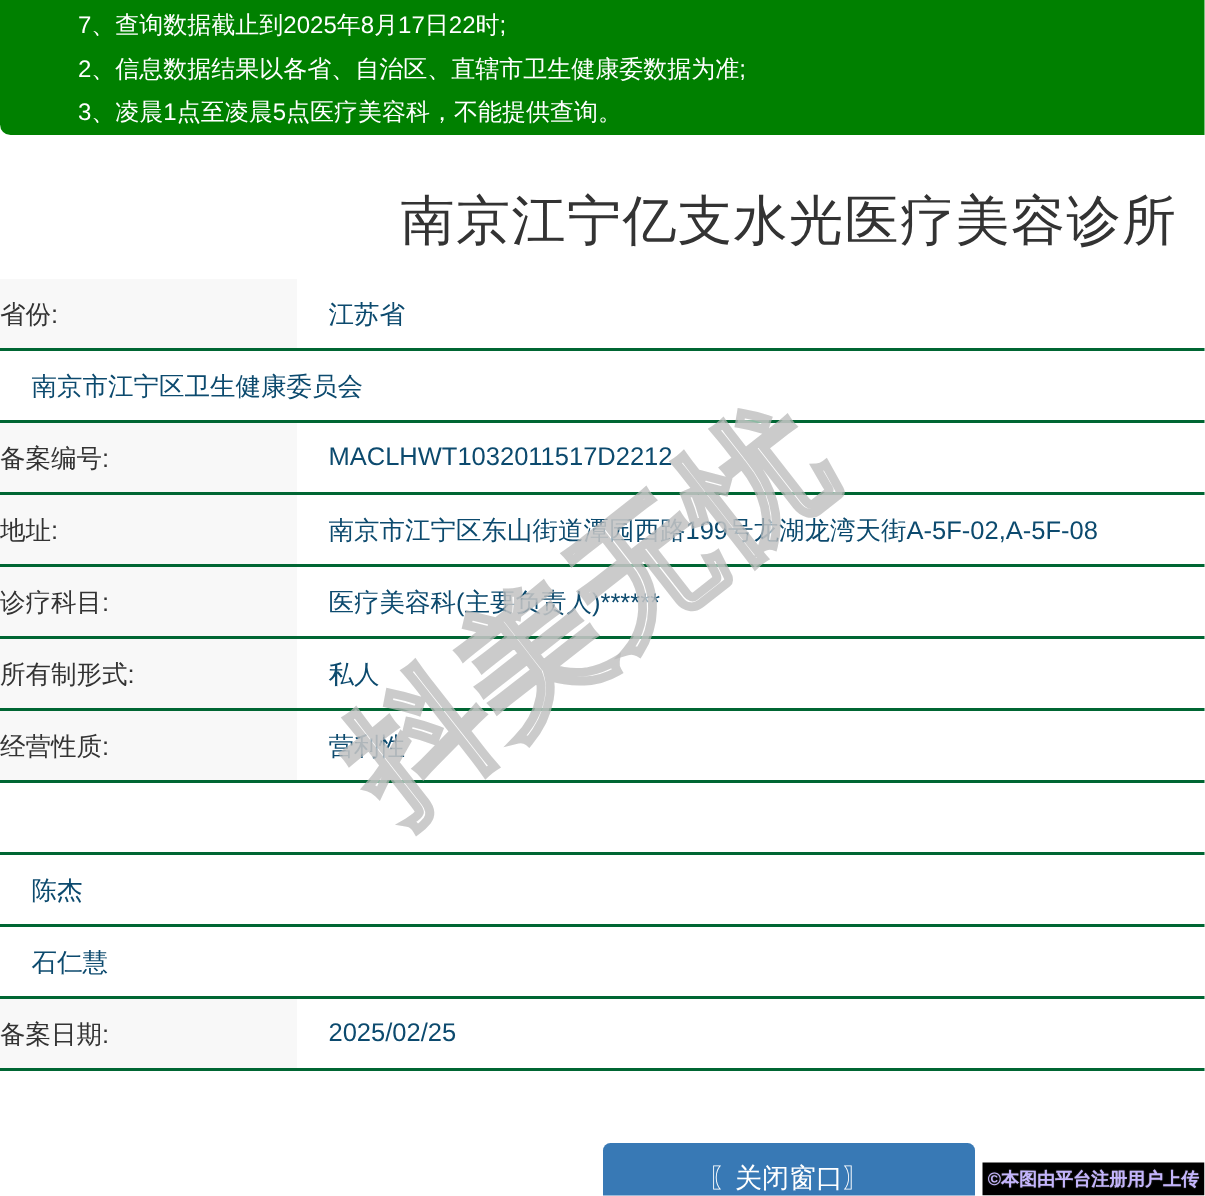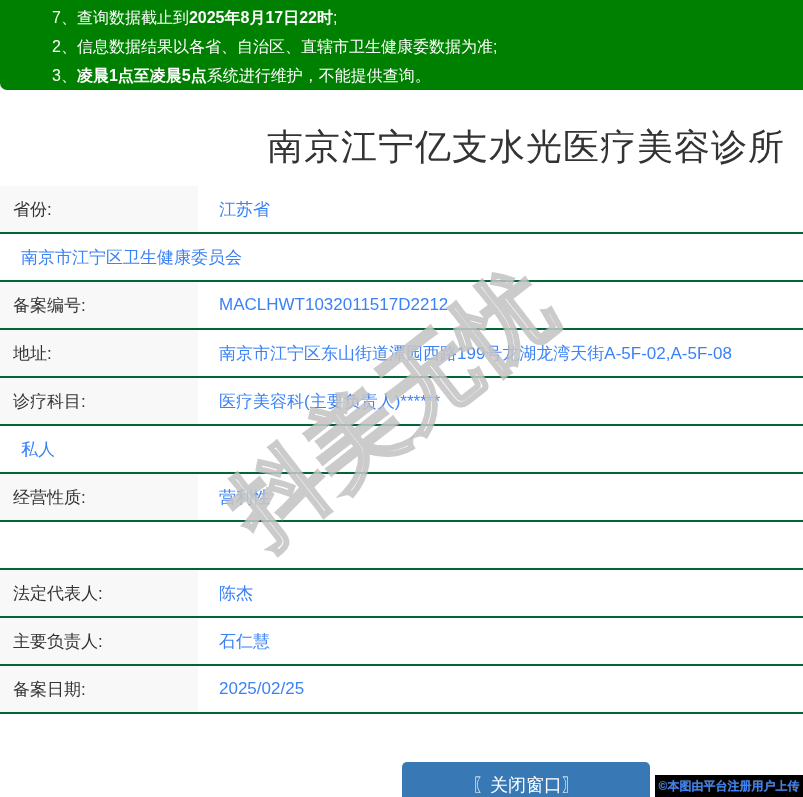--- a/index.html
+++ b/index.html
@@ -24,21 +24,21 @@
     background: #008000;
     color: #ffffff;
     padding: 3px 0 0 52px;
     border-radius: 0 0 7px 7px;
   }
   .notice-line {
     font-size: 16px;
     line-height: 29px;
     white-space: nowrap;
   }
-  .notice-line b { font-weight: bold; }
+  .notice-line b { font-weight: normal; }
   
   .page-title {
     margin-top: 34px;
     height: 46px;
     line-height: 46px;
     text-align: center;
     font-size: 36px;
     font-weight: 500;
     color: #333333;
     letter-spacing: 1px;
@@ -54,31 +54,30 @@
     height: 48px;
     border-bottom: 2px solid #006633;
     align-items: stretch;
   }
   .info-row .cell-label {
     box-sizing: border-box;
     width: 198px;
     background: #f8f8f8;
     display: flex;
     align-items: center;
-    padding-left: 13px;
     font-size: 17px;
     color: #333333;
     flex-shrink: 0;
   }
   .info-row .cell-value {
     display: flex;
     align-items: center;
     padding-left: 21px;
     font-size: 17px;
-    color: #3b82f6;
+    color: #0c4a6e;
     white-space: nowrap;
   }
   
   .watermark {
     position: absolute;
     left: 205px;
     top: 346px;
     z-index: 5;
     font-size: 92px;
     font-weight: bold;
@@ -114,21 +113,21 @@
     text-align: center;
   }
   
   .upload-stamp {
     position: absolute;
     left: 655px;
     top: 775px;
     width: 148px;
     height: 22px;
     background: #000000;
-    color: #3b82f6;
+    color: #c4b5fd;
     font-size: 12px;
     font-weight: bold;
     display: flex;
     align-items: center;
     justify-content: center;
     z-index: 10;
     white-space: nowrap;
     text-shadow: 0 0 1px #555;
   }
 </style>
@@ -136,21 +135,21 @@
 <body>
 
 <div class="page">
 
   <div class="notice-bar">
 
       <div class="notice-line"><span>7、查询数据截止到</span><b>2025年8月17日22时</b><span>;</span></div>
 
       <div class="notice-line"><span>2、信息数据结果以各省、自治区、直辖市卫生健康委数据为准;</span><b></b><span></span></div>
 
-      <div class="notice-line"><span>3、</span><b>凌晨1点至凌晨5点</b><span>系统进行维护，不能提供查询。</span></div>
+      <div class="notice-line"><span>3、</span><b>凌晨1点至凌晨5点</b><span>医疗美容科，不能提供查询。</span></div>
     </div>
 
   <div class="page-title">南京江宁亿支水光医疗美容诊所</div>
 
   <div class="info-table">
 
       <div class="info-row">
         <div class="cell-label">省份:</div>
         <div class="cell-value">江苏省</div>
       </div>
@@ -168,38 +167,37 @@
         <div class="cell-label">地址:</div>
         <div class="cell-value">南京市江宁区东山街道潭园西路199号龙湖龙湾天街A-5F-02,A-5F-08</div>
       </div>
 
       <div class="info-row">
         <div class="cell-label">诊疗科目:</div>
         <div class="cell-value">医疗美容科(主要负责人)******</div>
       </div>
 
       <div class="info-row">
+        <div class="cell-label">所有制形式:</div>
         <div class="cell-value">私人</div>
       </div>
 
       <div class="info-row">
         <div class="cell-label">经营性质:</div>
         <div class="cell-value">营利性</div>
       </div>
 
       <div class="info-row">
       </div>
 
       <div class="info-row">
-        <div class="cell-label">法定代表人:</div>
         <div class="cell-value">陈杰</div>
       </div>
 
       <div class="info-row">
-        <div class="cell-label">主要负责人:</div>
         <div class="cell-value">石仁慧</div>
       </div>
 
       <div class="info-row">
         <div class="cell-label">备案日期:</div>
         <div class="cell-value">2025/02/25</div>
       </div>
     </div>
 
   <div class="watermark">抖美无忧</div>

